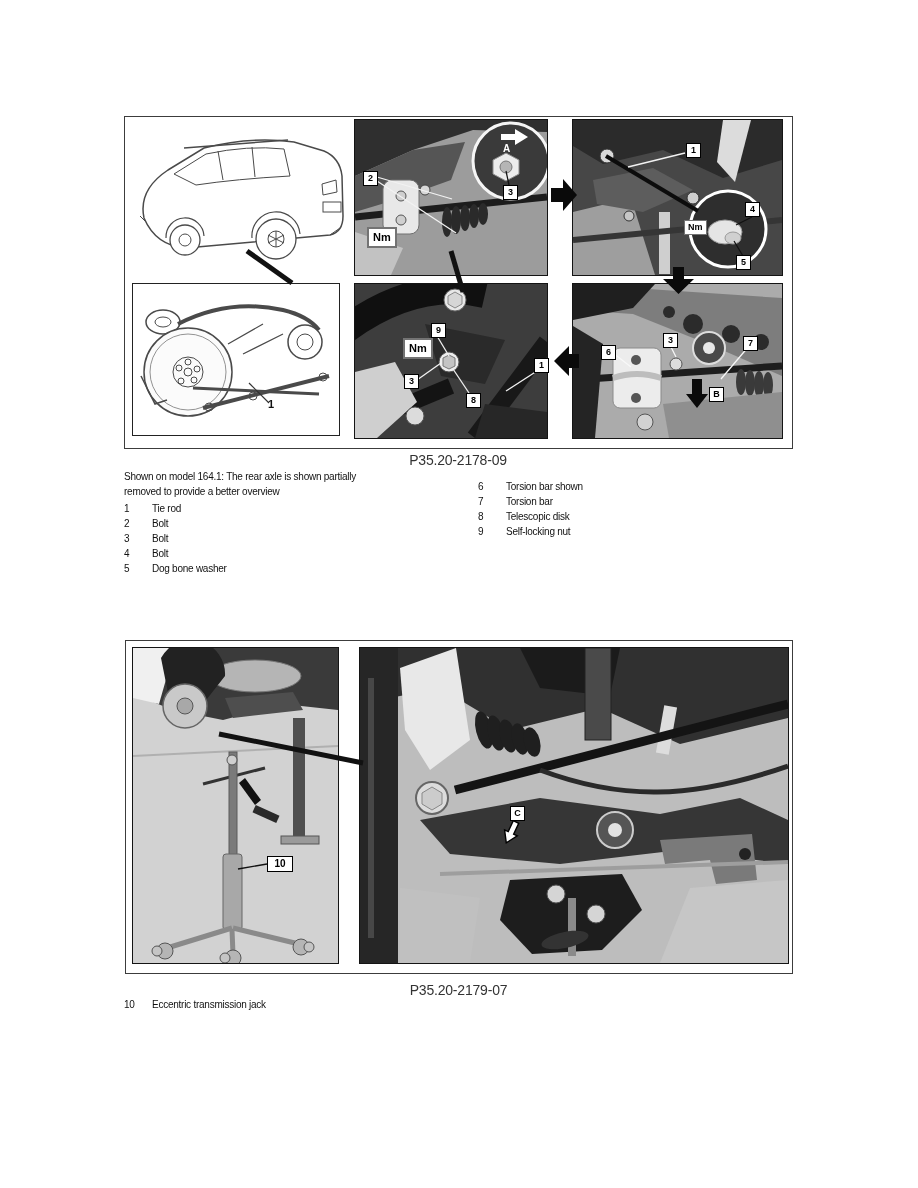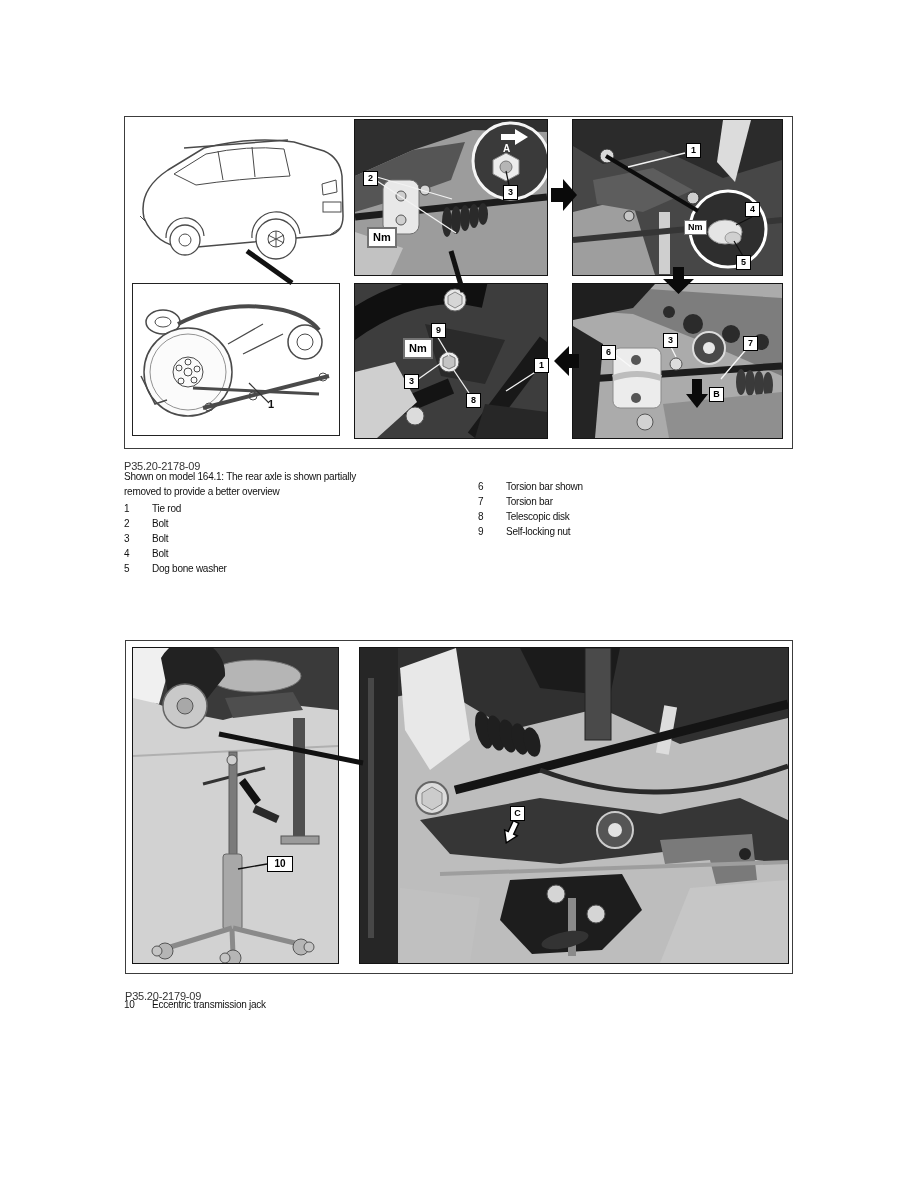--- a/index.html
+++ b/index.html
@@ -11,21 +11,21 @@
   .panel{position:absolute;border:1px solid #141414;overflow:hidden;z-index:1;}
   .overlay{position:absolute;left:0;top:0;z-index:5;pointer-events:none;}
   .co{position:absolute;z-index:7;background:#fff;border:1px solid #000;width:13px;height:13px;
       line-height:13px;text-align:center;font-size:9px;font-weight:bold;color:#000;}
   .co.wide{width:24px;height:14px;line-height:14px;font-size:10px;}
   .nm{position:absolute;z-index:7;background:#fff;border:2px solid #737373;padding:0 4px;
       font-size:11px;font-weight:bold;line-height:17px;color:#000;}
   .nm.sm{border-width:1.5px;font-size:9px;line-height:13px;padding:0 3px;}
   .letter-plain{position:absolute;z-index:7;color:#fff;font-weight:bold;font-size:10px;}
   .art-num{position:absolute;z-index:7;color:#111;font-weight:bold;font-size:11px;}
-  .caption{position:absolute;text-align:left;font-size:11px;letter-spacing:-0.2px;color:#333;margin-top:8px;}
+  .caption{position:absolute;text-align:center;font-size:14px;letter-spacing:-0.2px;color:#333;}
   .legendtext{position:absolute;font-size:10px;letter-spacing:-0.25px;color:#111;text-align:right;}
   .lrow{position:absolute;display:flex;font-size:10px;letter-spacing:-0.25px;color:#111;}
   .lrow .num{width:28px;flex:0 0 28px;}
 </style>
 </head>
 <body>
 
 <div class="page">
 
   <div id="fig1" class="fig">
@@ -302,20 +302,20 @@
     <svg class="overlay" width="666" height="332" viewBox="0 0 666 332">
       <line x1="93" y1="93" x2="237" y2="122" stroke="#111" stroke-width="5"></line>
       <line x1="141" y1="223" x2="112" y2="228" stroke="#111" stroke-width="1.3"></line>
       <polygon points="-3,0 3,0 3,12 7,12 0,23 -7,12 -3,12" fill="#ffffff" stroke="#000" stroke-width="1.4" transform="translate(390,181) rotate(25)"></polygon>
     </svg>
 
     <div class="co wide" style="left:141px;top:215px;">10</div>
     <div class="co" style="left:384px;top:165px;">C</div>
   </div>
 
-  <div class="caption" style="left:125px;top:982px;width:667px;">P35.20-2179-09</div>
+  <div class="caption" style="left:125px;top:982px;width:667px;">P35.20-2179-07</div>
 
   <div class="lrow" style="left:124px;top:999px;">
     <span class="num">10</span>
     <span>Eccentric transmission jack</span>
     </div>
 
 </div>
 
 </body></html>

